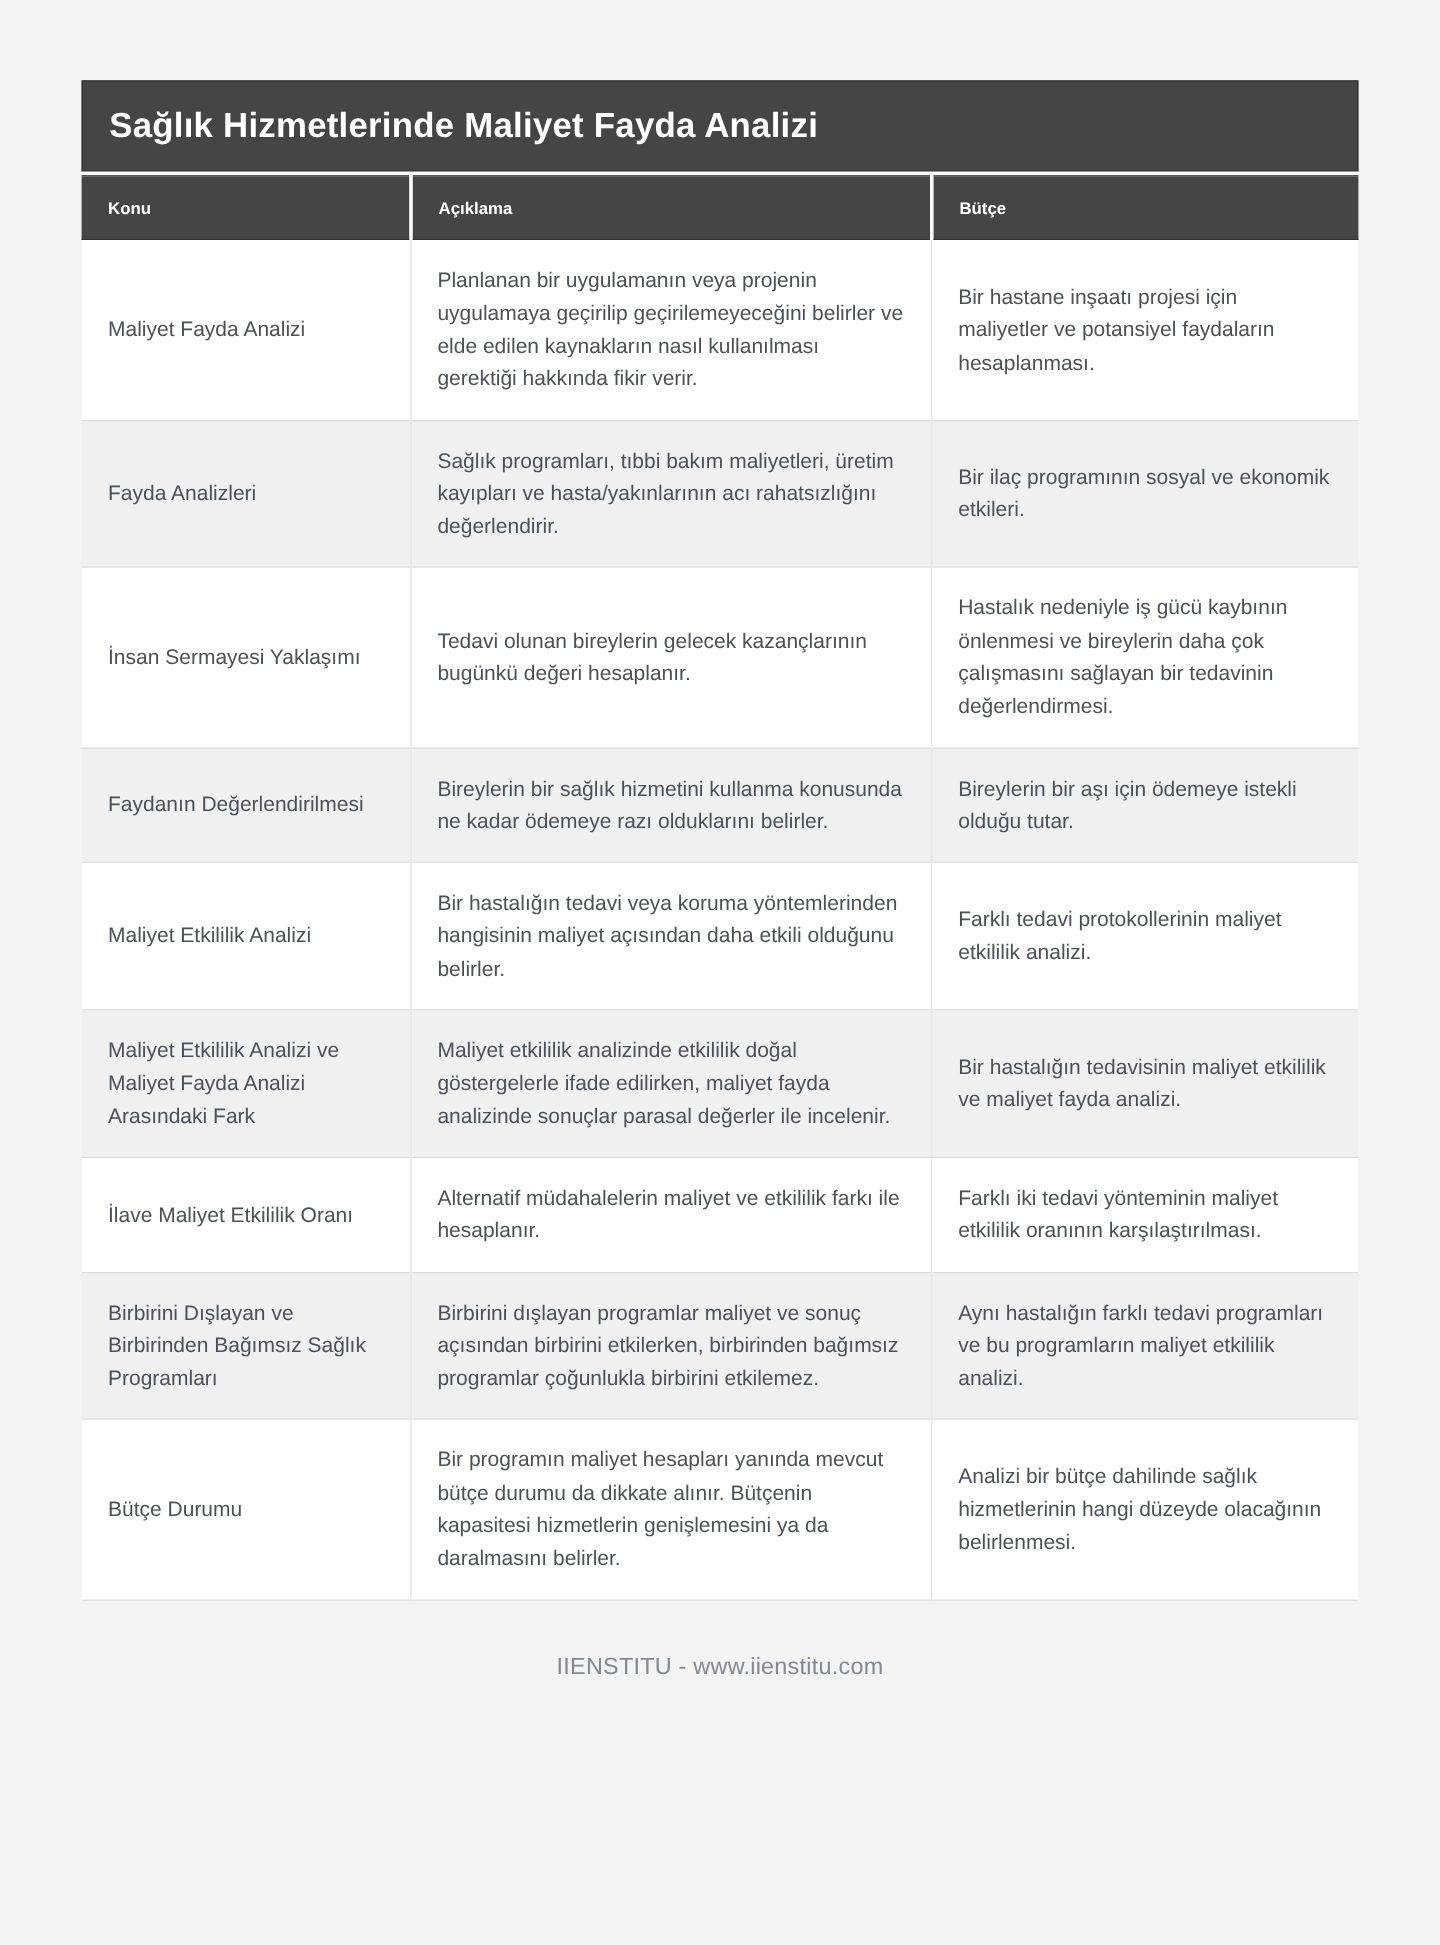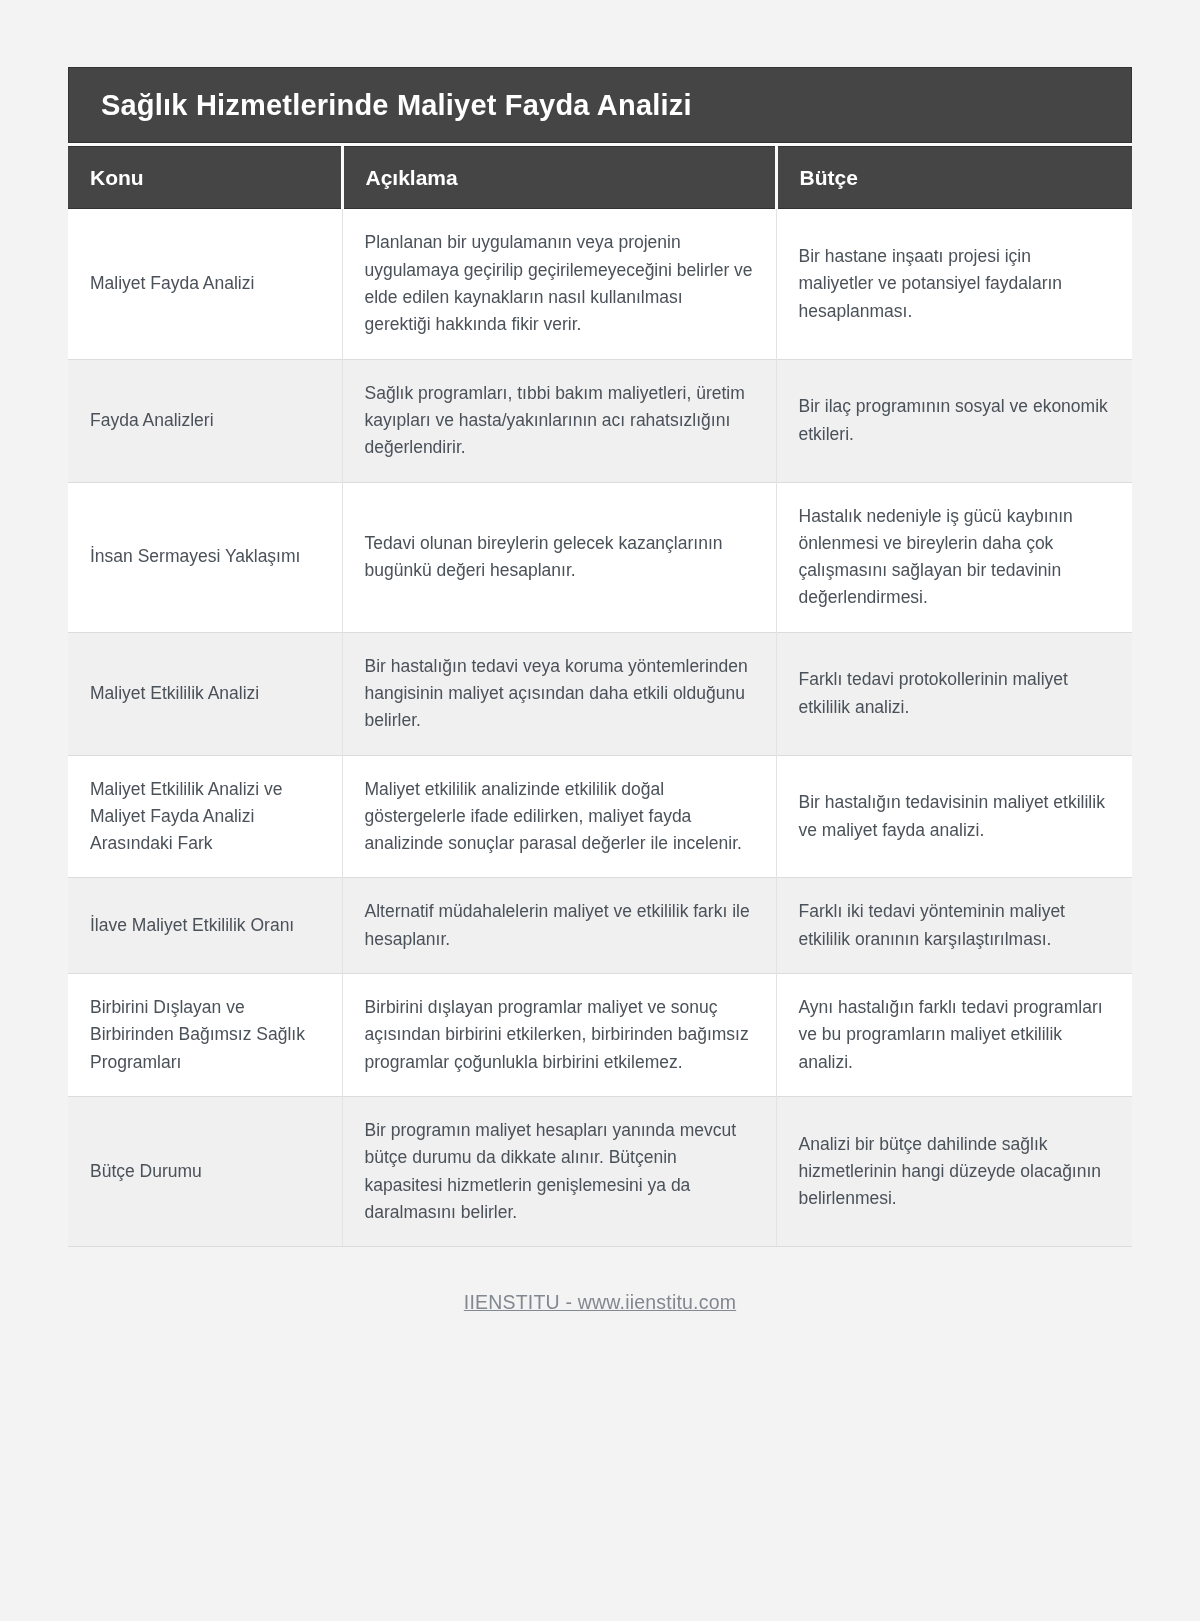--- a/index.html
+++ b/index.html
@@ -28,38 +28,38 @@
     width:1064px;
     margin:67px auto 0 auto;
   }
   .title-bar{
     background:var(--header-bg);
     border:1px solid var(--header-border);
     color:var(--header-text);
     font-size:29px;
     font-weight:bold;
     letter-spacing:0.2px;
-    padding:18px 22px 17px 32px;
+    padding:18px 22px 17px 22px;
     line-height:1.35;
   }
   .gap{height:3px;background:var(--gap-color);}
   table.data-table{
     width:100%;
     border-collapse:collapse;
     table-layout:fixed;
   }
   col.c-topic{width:274px;}
   col.c-desc{width:434px;}
   col.c-example{width:356px;}
   thead th{
     background:var(--header-bg);
     border-top:1px solid var(--header-border);
     border-bottom:1px solid var(--header-border);
     color:var(--header-text);
-    font-size:21px;
+    font-size:14px;
     font-weight:bold;
     text-align:left;
     padding:17px 22px;
     line-height:1.3;
   }
   thead th + th{border-left:3px solid var(--gap-color);margin-top:12px;}
   tbody td{
     color:var(--body-text);
     font-size:17.5px;
     line-height:1.56;
@@ -72,21 +72,20 @@
   tbody tr:nth-child(even){background:var(--row-alt-bg);}
   tbody td + td{border-left:1px solid var(--col-border);}
   tbody tr:first-child td{border-top:none;}
   tbody tr:last-child td{border-bottom:1px solid var(--grid-border);}
   .footer{
     text-align:center;
     color:var(--footer-text);
     font-size:19.5px;
     margin:44px 0 60px 0;
     letter-spacing:0.2px;
-    text-decoration:underline;
   }
 </style>
 </head>
 <body>
 
 <div class="sheet">
   <div class="title-bar">Sağlık Hizmetlerinde Maliyet Fayda Analizi</div>
   <div class="gap"></div>
   <table class="data-table">
     <colgroup>
@@ -111,20 +110,25 @@
         <td>Fayda Analizleri</td>
         <td>Sağlık programları, tıbbi bakım maliyetleri, üretim kayıpları ve hasta/yakınlarının acı rahatsızlığını değerlendirir.</td>
         <td>Bir ilaç programının sosyal ve ekonomik etkileri.</td>
       </tr>
       <tr>
         <td>İnsan Sermayesi Yaklaşımı</td>
         <td>Tedavi olunan bireylerin gelecek kazançlarının bugünkü değeri hesaplanır.</td>
         <td>Hastalık nedeniyle iş gücü kaybının önlenmesi ve bireylerin daha çok çalışmasını sağlayan bir tedavinin değerlendirmesi.</td>
       </tr>
       <tr>
+        <td>Faydanın Değerlendirilmesi</td>
+        <td>Bireylerin bir sağlık hizmetini kullanma konusunda ne kadar ödemeye razı olduklarını belirler.</td>
+        <td>Bireylerin bir aşı için ödemeye istekli olduğu tutar.</td>
+      </tr>
+      <tr>
         <td>Maliyet Etkililik Analizi</td>
         <td>Bir hastalığın tedavi veya koruma yöntemlerinden hangisinin maliyet açısından daha etkili olduğunu belirler.</td>
         <td>Farklı tedavi protokollerinin maliyet etkililik analizi.</td>
       </tr>
       <tr>
         <td>Maliyet Etkililik Analizi ve Maliyet Fayda Analizi Arasındaki Fark</td>
         <td>Maliyet etkililik analizinde etkililik doğal göstergelerle ifade edilirken, maliyet fayda analizinde sonuçlar parasal değerler ile incelenir.</td>
         <td>Bir hastalığın tedavisinin maliyet etkililik ve maliyet fayda analizi.</td>
       </tr>
       <tr>

